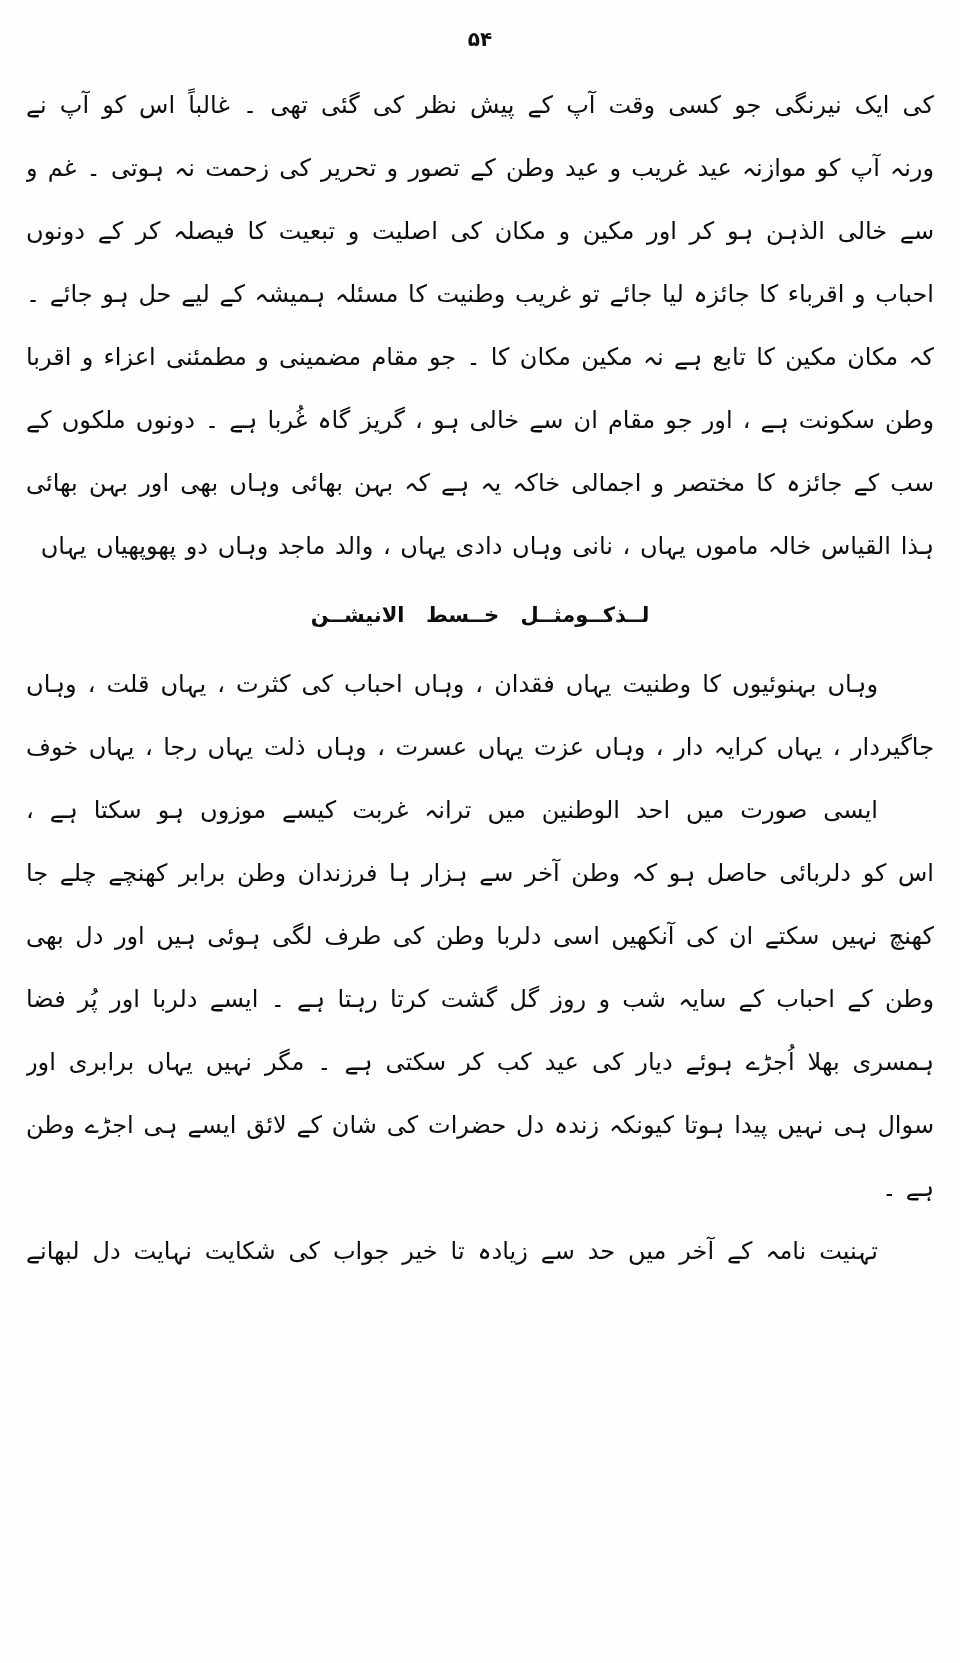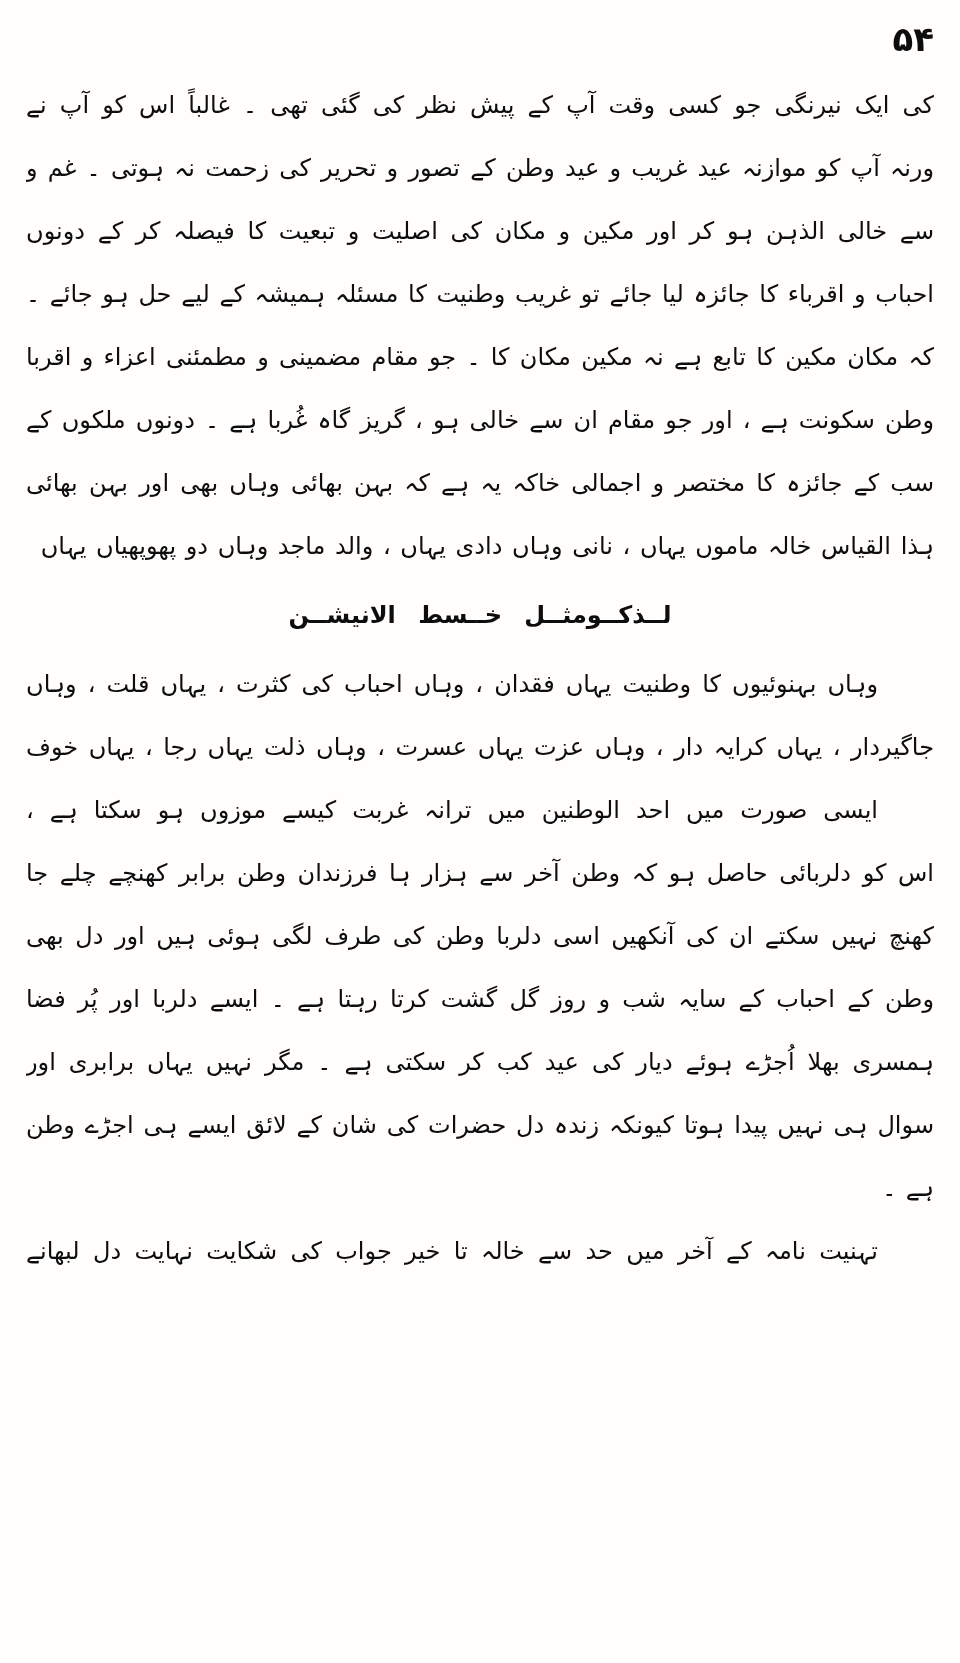--- a/index.html
+++ b/index.html
@@ -13,22 +13,22 @@
     height: 1663px;
     box-sizing: border-box;
     background: #fffefc;
     color: #0d0d0d;
     direction: rtl;
     padding: 16px 26px 0 26px;
     font-family: "DejaVu Sans", sans-serif;
     overflow: hidden;
   }
   .page-number {
-    text-align: right;
-    font-size: 34px;
+    text-align: center;
+    font-size: 20px;
     font-weight: bold;
     height: 46px;
     line-height: 46px;
     margin-bottom: 12px;
   }
   .text-body {
     width: 100%;
   }
   .line {
     font-size: 24px;
@@ -43,21 +43,21 @@
     text-align: right;
     text-align-last: right;
   }
   .line.indent-full {
     text-indent: 56px;
   }
   .line.heading {
     text-align: center;
     text-align-last: center;
     font-weight: bold;
-    font-size: 24px;
+    font-size: 21px;
     word-spacing: 14px;
     margin-top: 6px;
     margin-bottom: 6px;
   }
 </style>
 </head>
 <body>
 
 <div class="page">
   <div class="page-number">۵۴</div>
@@ -73,15 +73,15 @@
       <div class="line heading">لــذکــومثــل خــسط الانیشــن</div>
       <div class="line indent-full">وہاں بہنوئیوں کا وطنیت یہاں فقدان ، وہاں احباب کی کثرت ، یہاں قلت ، وہاں</div>
       <div class="line full">جاگیردار ، یہاں کرایہ دار ، وہاں عزت یہاں عسرت ، وہاں ذلت یہاں رجا ، یہاں خوف وغیرہ</div>
       <div class="line indent-full">ایسی صورت میں احد الوطنین میں ترانہ غربت کیسے موزوں ہو سکتا ہے ، خصوصاً جبکہ</div>
       <div class="line full">اس کو دلربائی حاصل ہو کہ وطن آخر سے ہزار ہا فرزندان وطن برابر کھنچے چلے جا رہے ہیں ۔ اور جو</div>
       <div class="line full">کھنچ نہیں سکتے ان کی آنکھیں اسی دلربا وطن کی طرف لگی ہوئی ہیں اور دل بھی عالم چناں میں اسی</div>
       <div class="line full">وطن کے احباب کے سایہ شب و روز گل گشت کرتا رہتا ہے ۔ ایسے دلربا اور پُر فضا وطن کی عید کی</div>
       <div class="line full">ہمسری بھلا اُجڑے ہوئے دیار کی عید کب کر سکتی ہے ۔ مگر نہیں یہاں برابری اور ہمسری کا</div>
       <div class="line full">سوال ہی نہیں پیدا ہوتا کیونکہ زندہ دل حضرات کی شان کے لائق ایسے ہی اجڑے وطن کی عید</div>
       <div class="line end">ہے ۔</div>
-      <div class="line indent-full">تہنیت نامہ کے آخر میں حد سے خالہ تا خیر جواب کی شکایت نہایت دل لبھانے</div>
+      <div class="line indent-full">تہنیت نامہ کے آخر میں حد سے زیادہ تا خیر جواب کی شکایت نہایت دل لبھانے</div>
     </div>
 </div>
 
 </body></html>

